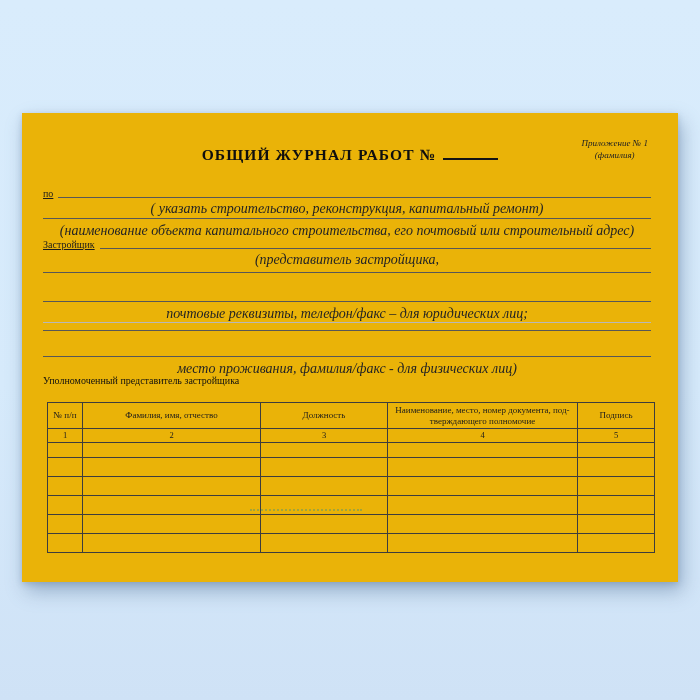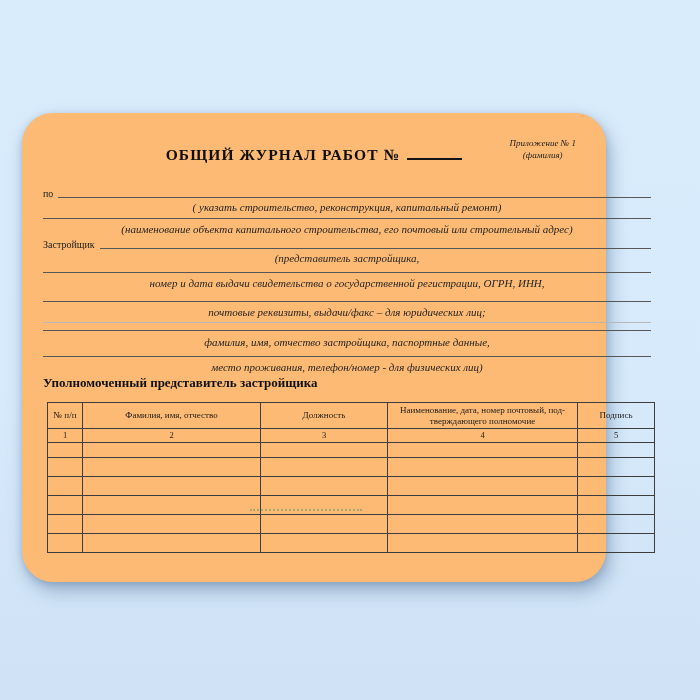--- a/index.html
+++ b/index.html
@@ -3,51 +3,50 @@
 <meta charset="utf-8">
 <style>
   html,body { margin:0; padding:0; }
   body {
     width:700px; height:700px; position:relative; overflow:hidden;
     background: linear-gradient(180deg, #d9ecfc 0%, #d6eafb 55%, #cfe2f6 100%);
     font-family: "Liberation Serif", serif;
     color:#1c1c1c;
   }
   .paper {
-    position:absolute; left:22px; top:113px; width:584px; height:469px;
-    background:#fdba74;
+    position:absolute; left:22px; top:113px; width:656px; height:469px;
+    background:#eab308;
     box-shadow: 4px 9px 18px rgba(88,118,152,0.48), 0 2px 6px rgba(88,118,152,0.30);
-    border-radius: 31px;
   }
   .abs { position:absolute; }
   .annotation {
     right:30px; top:25px; text-align:center;
     font-style:italic; font-size:9px; line-height:1.3; color:#222;
   }
   .title-row {
     left:0; right:0; top:33px; text-align:center;
     font-weight:bold; font-size:15.5px; letter-spacing:1.1px; color:#0f0f0f;
     white-space:nowrap;
   }
   .title-blank {
     display:inline-block; width:55px; height:11px; margin-left:7px;
     border-bottom:2px solid #141414; vertical-align:baseline;
   }
   .frow {
-    left:21px; width:608px; display:flex; align-items:flex-end; height:11px;
+    left:21px; width:608px; display:flex; align-items:flex-end; height:11px;text-decoration:underline;
   }
   .flabel { font-size:10px; white-space:nowrap; padding-right:5px; line-height:1; }
   .frule { flex:1; border-bottom:1px solid #575757; margin-bottom:1px; height:0; }
   .caption {
     left:21px; width:608px; text-align:center;
-    font-style:italic; font-size:11px; line-height:1.15; color:#242424;
+    font-style:italic; font-size:14px; line-height:1.15; color:#242424;
   }
   .rule { left:21px; width:608px; border-top:1px solid #575757; height:0; }
   .rule-faint { border-top-color:#b8b8b8; }
-  .heading { left:21px; font-size:13px; font-weight:bold; color:#101010; }
+  .heading { left:21px; font-size:10px; font-weight:normal; color:#101010; }
   .doc-table {
     position:absolute; left:25px; top:283px; width:607px;
     border-collapse:collapse; table-layout:fixed;
     font-size:9px; color:#1c1c1c;margin-top:6px;
   }
   .doc-table th, .doc-table td {
     border:1.5px solid #3d3d3d; text-align:center; vertical-align:middle;
     padding:1px 3px; font-weight:normal; overflow:hidden;
   }
   .doc-table thead th { height:23px; line-height:1.2; }
@@ -83,48 +82,46 @@
   <div class="abs rule" style="top:105px;"></div>
   <div class="abs caption" style="top:110px;">(наименование объекта капитального строительства, его  почтовый или строительный адрес)</div>
 
   <div class="abs frow" style="top:126px;">
     <span class="flabel">Застройщик</span>
     <span class="frule"></span>
   </div>
   <div class="abs caption" style="top:139px;">(представитель застройщика,</div>
 
   <div class="abs rule" style="top:159px;"></div>
-  <div class="abs caption" style="top:164px;">номер и дата выдачи свидетельства о государственной регистрации, ОГРН, ИНН,</div>
 
   <div class="abs rule" style="top:188px;"></div>
-  <div class="abs caption" style="top:193px;">почтовые реквизиты, выдачи/факс – для  юридических лиц;</div>
+  <div class="abs caption" style="top:193px;">почтовые реквизиты, телефон/факс – для  юридических лиц;</div>
 
   <div class="abs rule rule-faint" style="top:209px;"></div>
   <div class="abs rule" style="top:217px;"></div>
-  <div class="abs caption" style="top:223px;">фамилия, имя, отчество застройщика, паспортные данные,</div>
 
   <div class="abs rule" style="top:243px;"></div>
-  <div class="abs caption" style="top:248px;">место проживания, телефон/номер -  для физических лиц)</div>
+  <div class="abs caption" style="top:248px;">место проживания, фамилия/факс -  для физических лиц)</div>
 
   <div class="abs heading" style="top:262px;">Уполномоченный представитель застройщика</div>
 
   <table class="doc-table">
     <colgroup>
       <col style="width:35px;">
       <col style="width:178px;">
       <col style="width:127px;">
       <col style="width:190px;">
       <col style="width:77px;">
     </colgroup>
     <thead>
       <tr>
         <th>№ п/п</th>
         <th>Фамилия, имя, отчество</th>
         <th>Должность</th>
-        <th class="prewrap">Наименование, дата, номер почтовый, под-
+        <th class="prewrap">Наименование, место, номер документа, под-
 тверждающего полномочие</th>
         <th>Подпись</th>
       </tr>
       <tr class="nums">
         <td>1</td>
         <td>2</td>
         <td>3</td>
         <td>4</td>
         <td>5</td>
       </tr>

